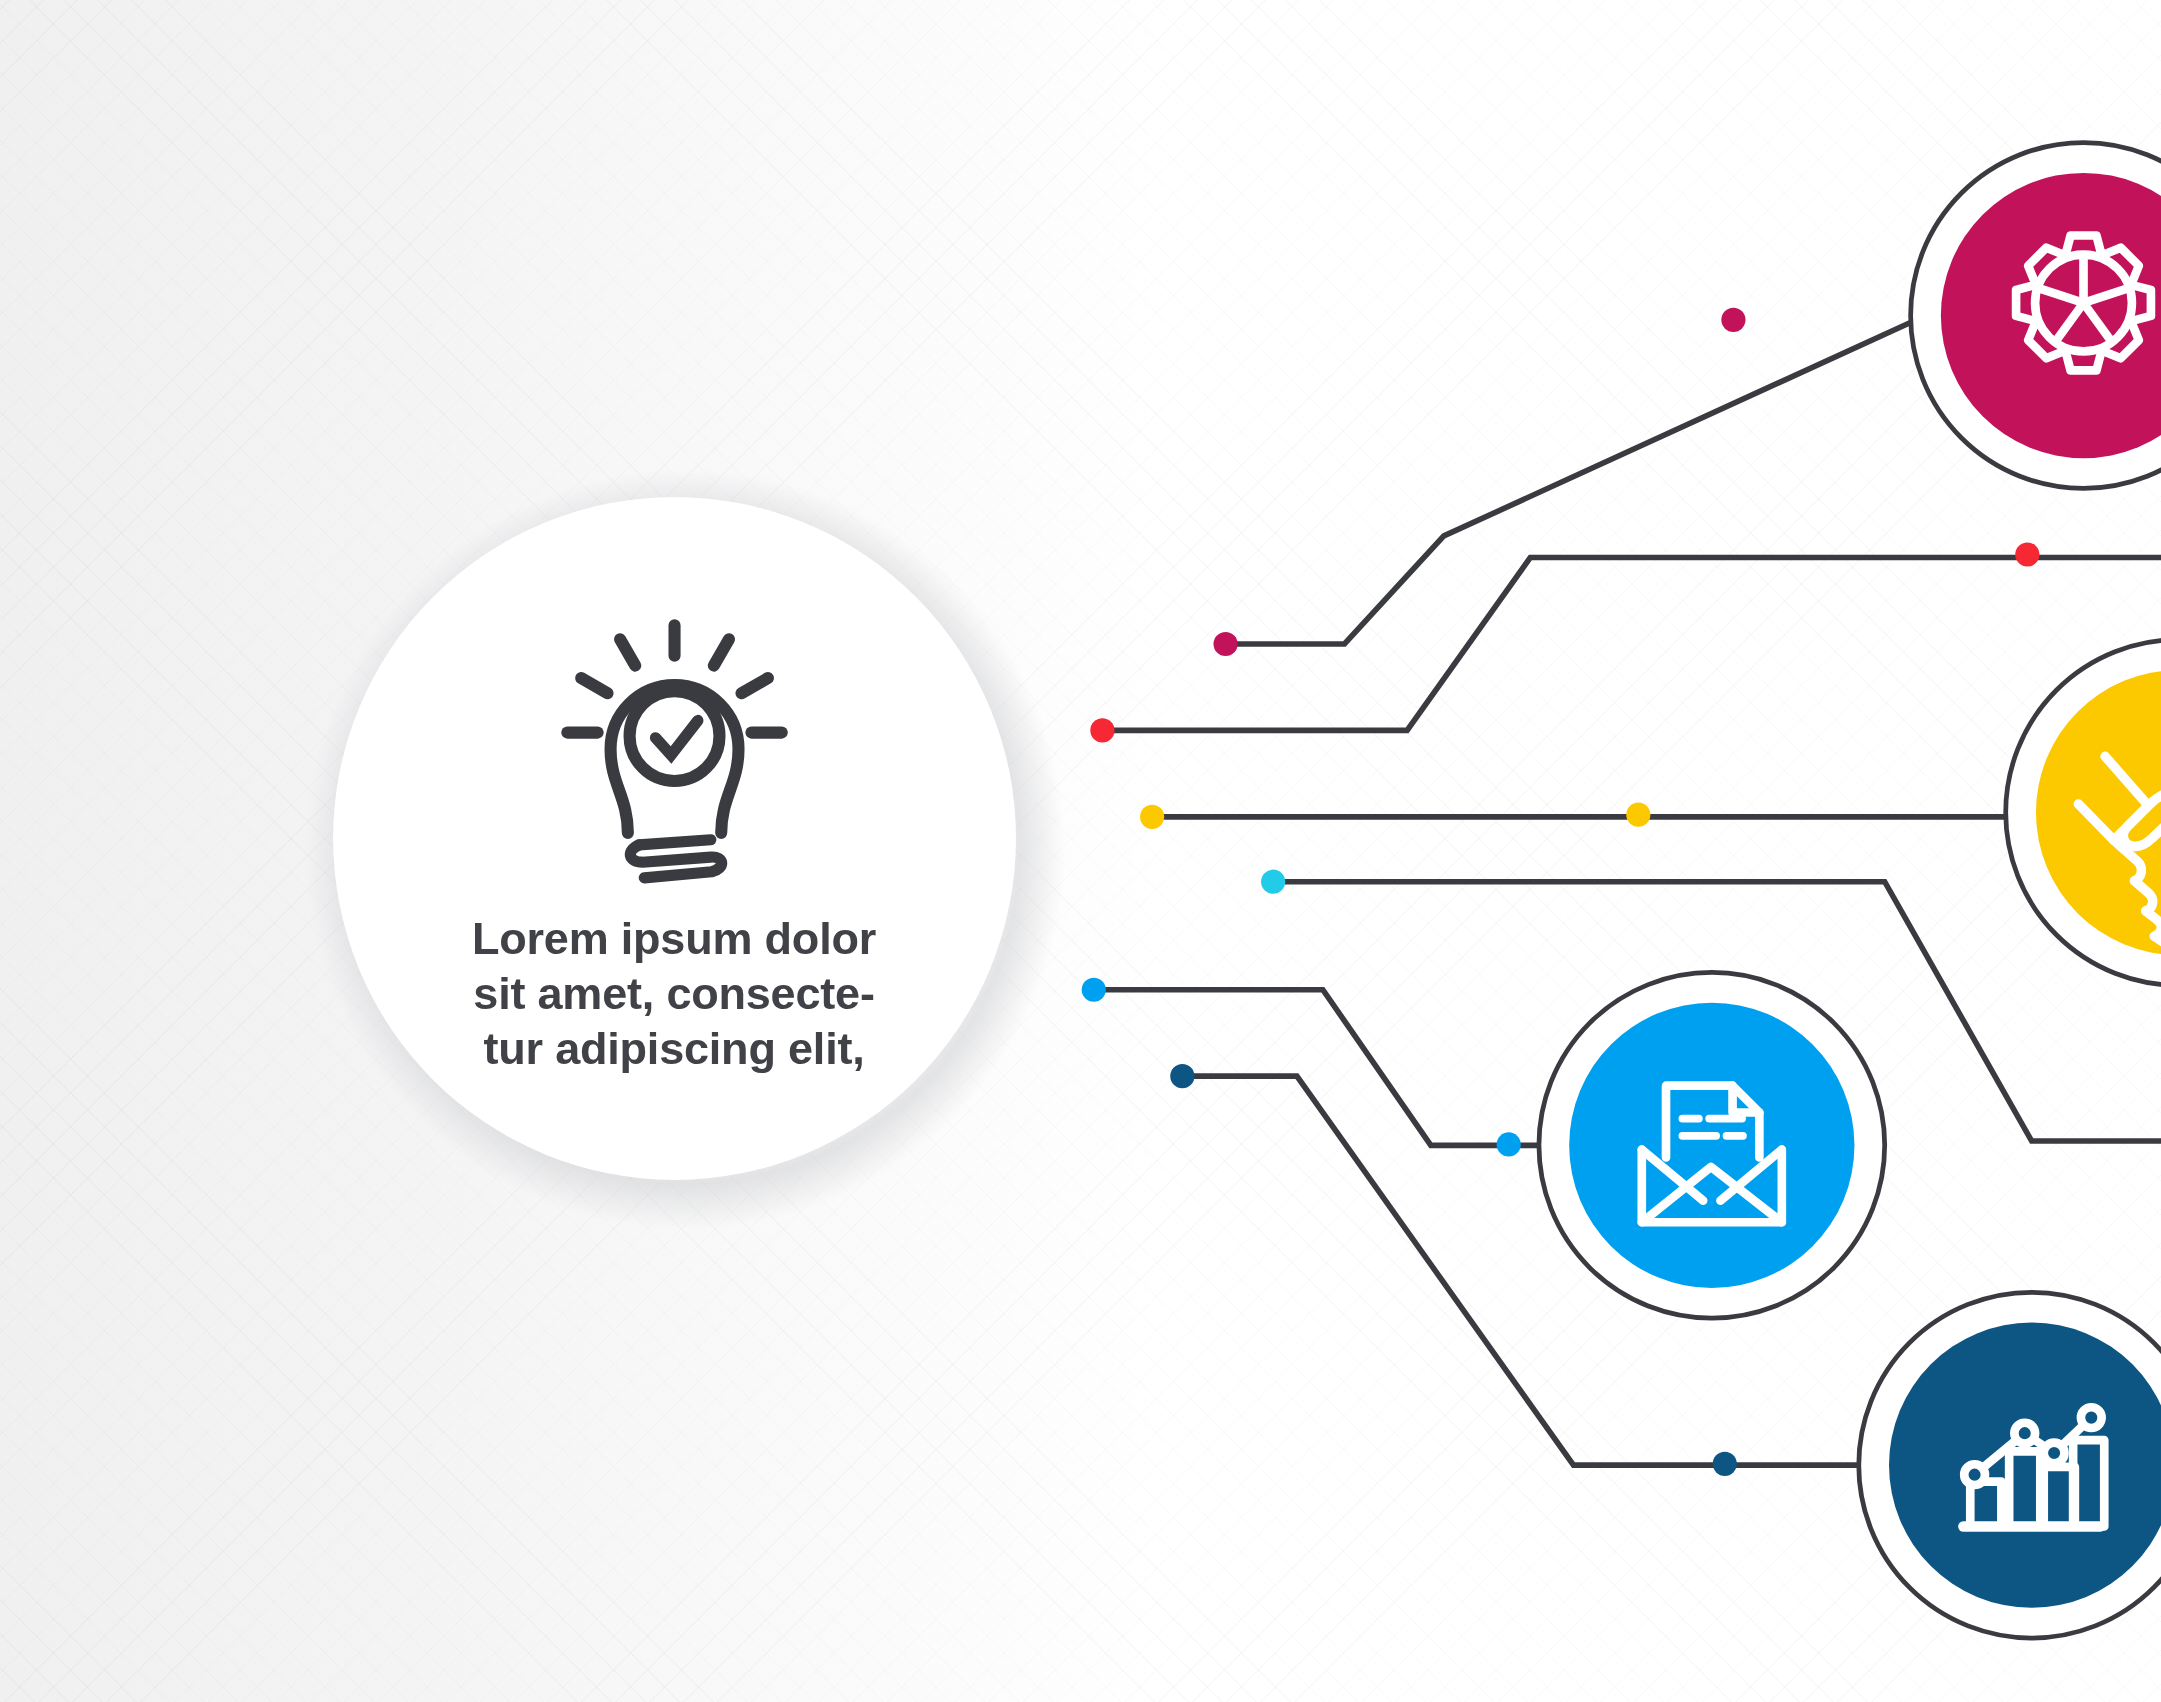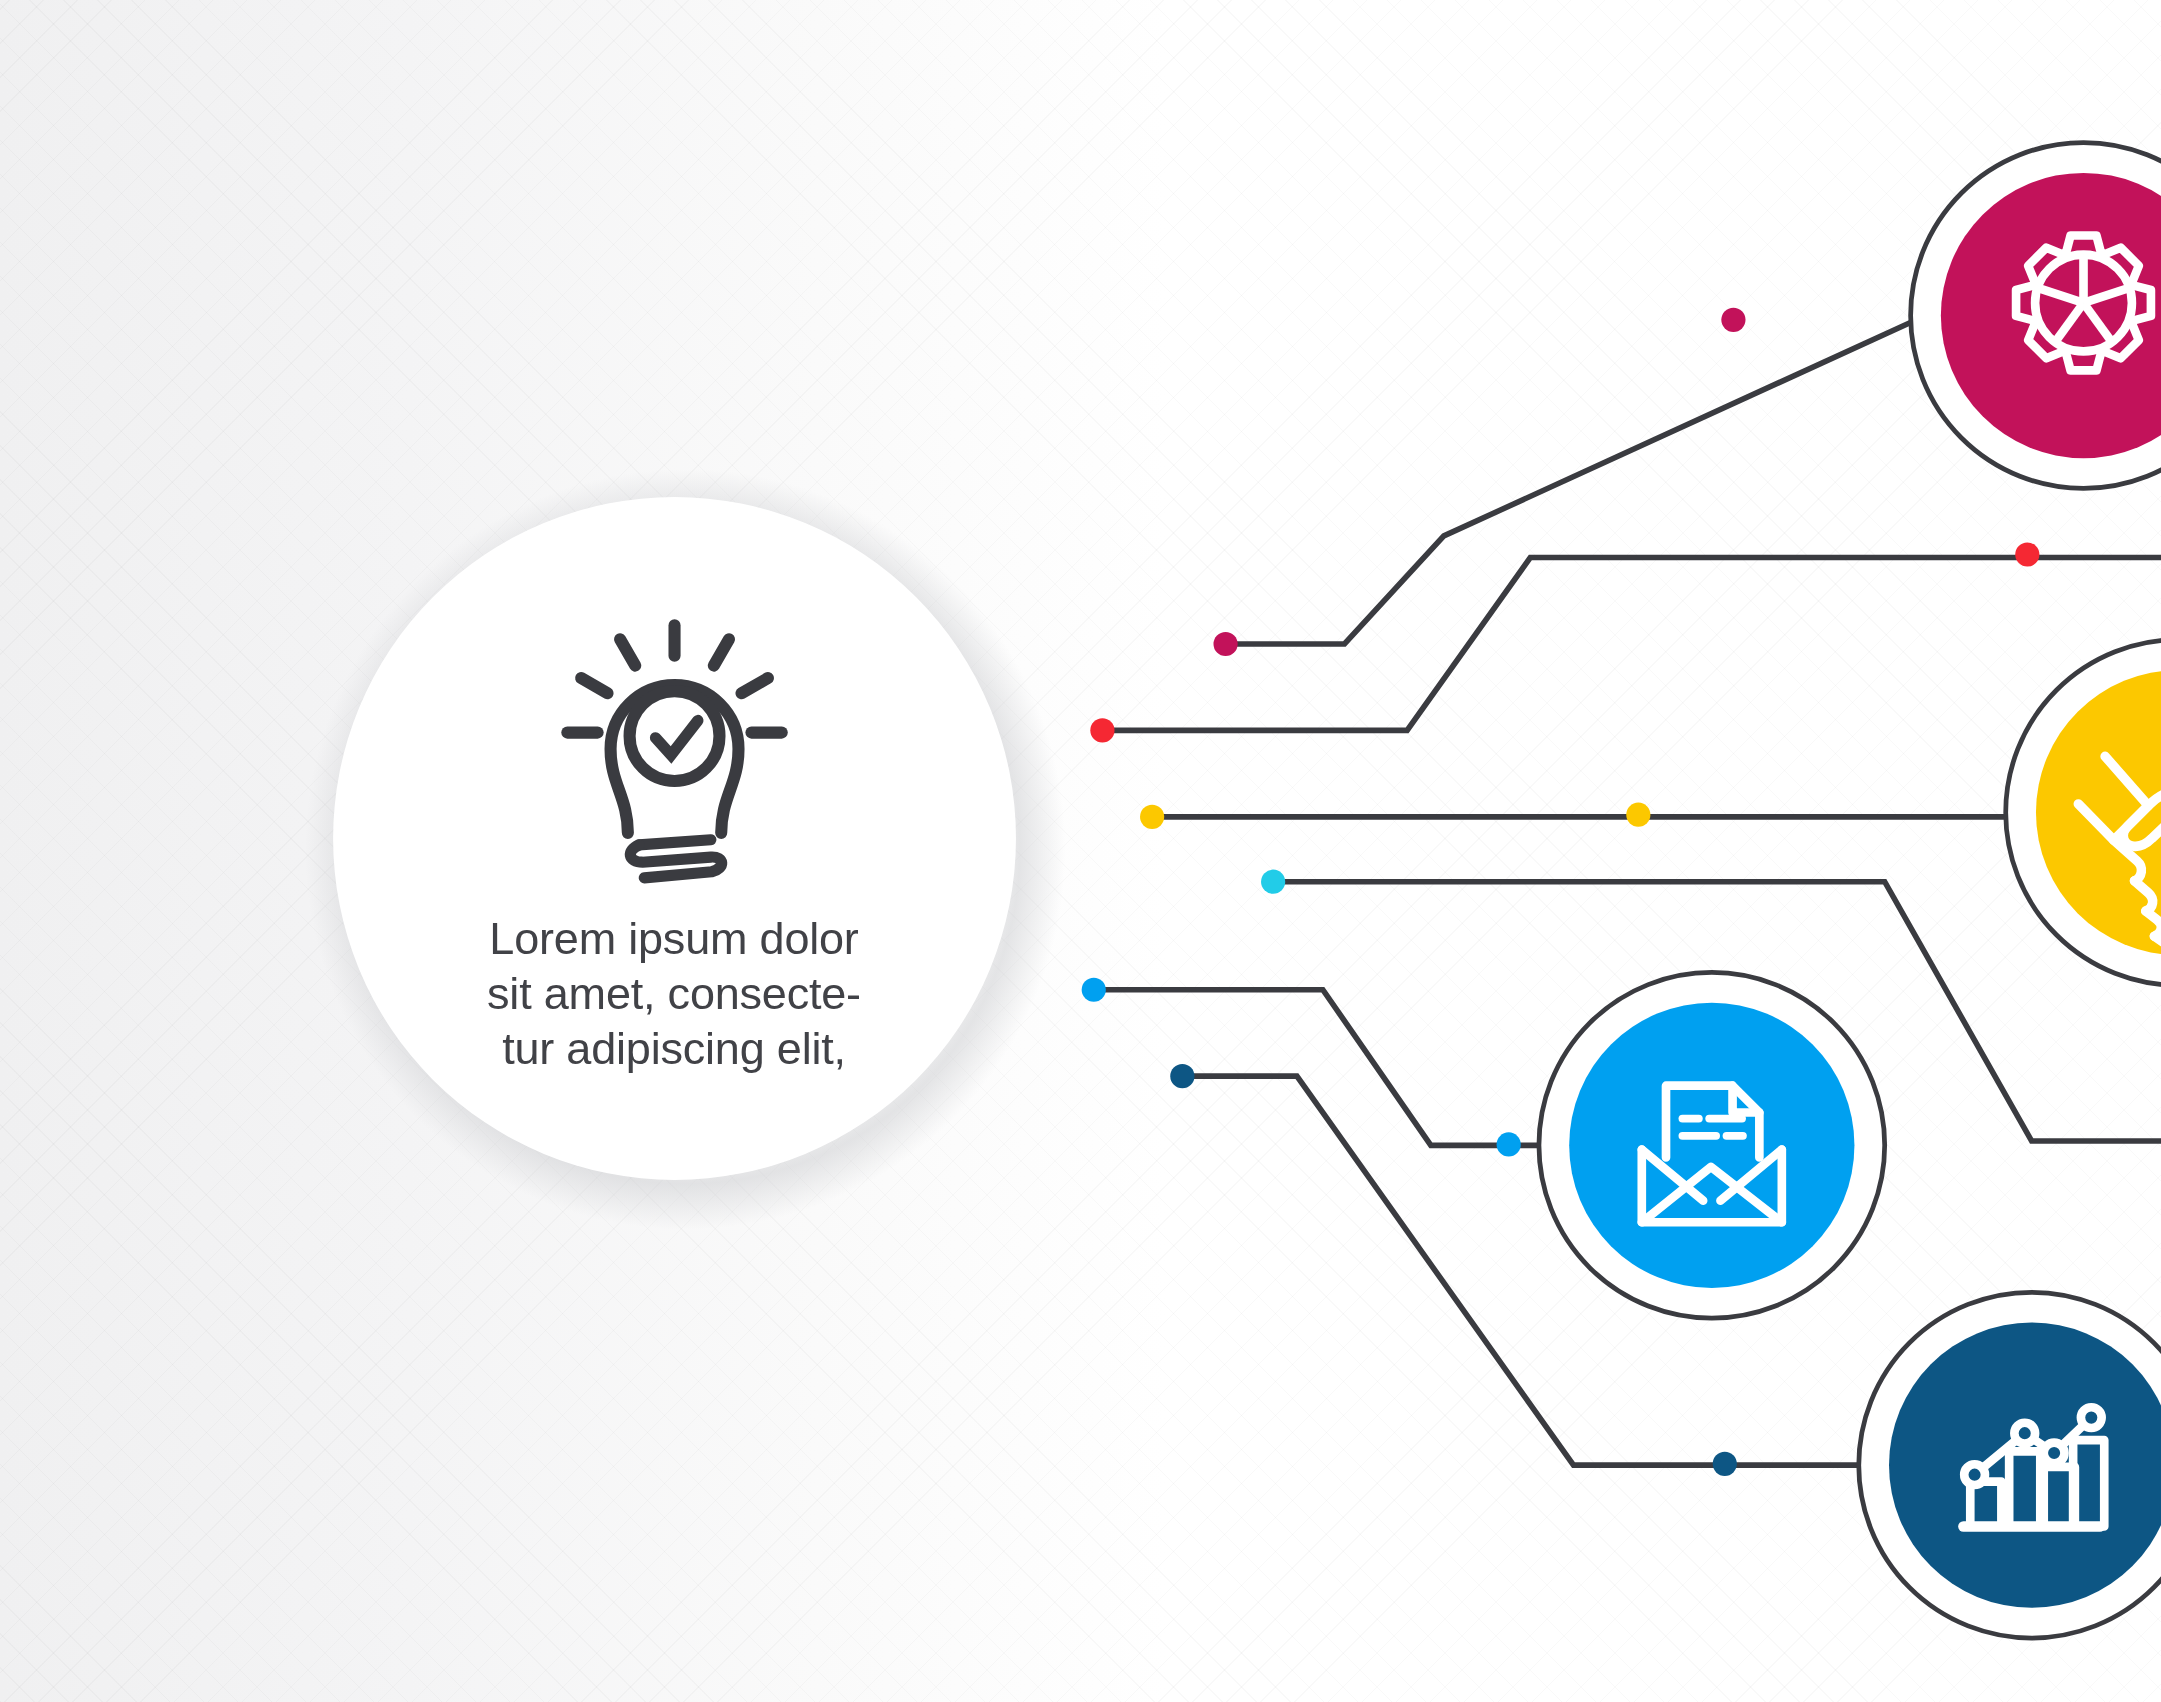--- a/index.html
+++ b/index.html
@@ -32,20 +32,21 @@
     position:absolute;
     left:445px; top:912px;
     width:458px;
     text-align:center;
     font-size:45px;
     line-height:1.22;
     color:#414247;
     font-family:"Liberation Sans", sans-serif;
     letter-spacing:-0.2px;
     white-space:pre-line;
+    font-weight:bold;
   }
 </style>
 </head>
 <body>
 
 <div id="stage">
 
   <div id="leftfade"></div>
   <div id="texture"></div>
 

